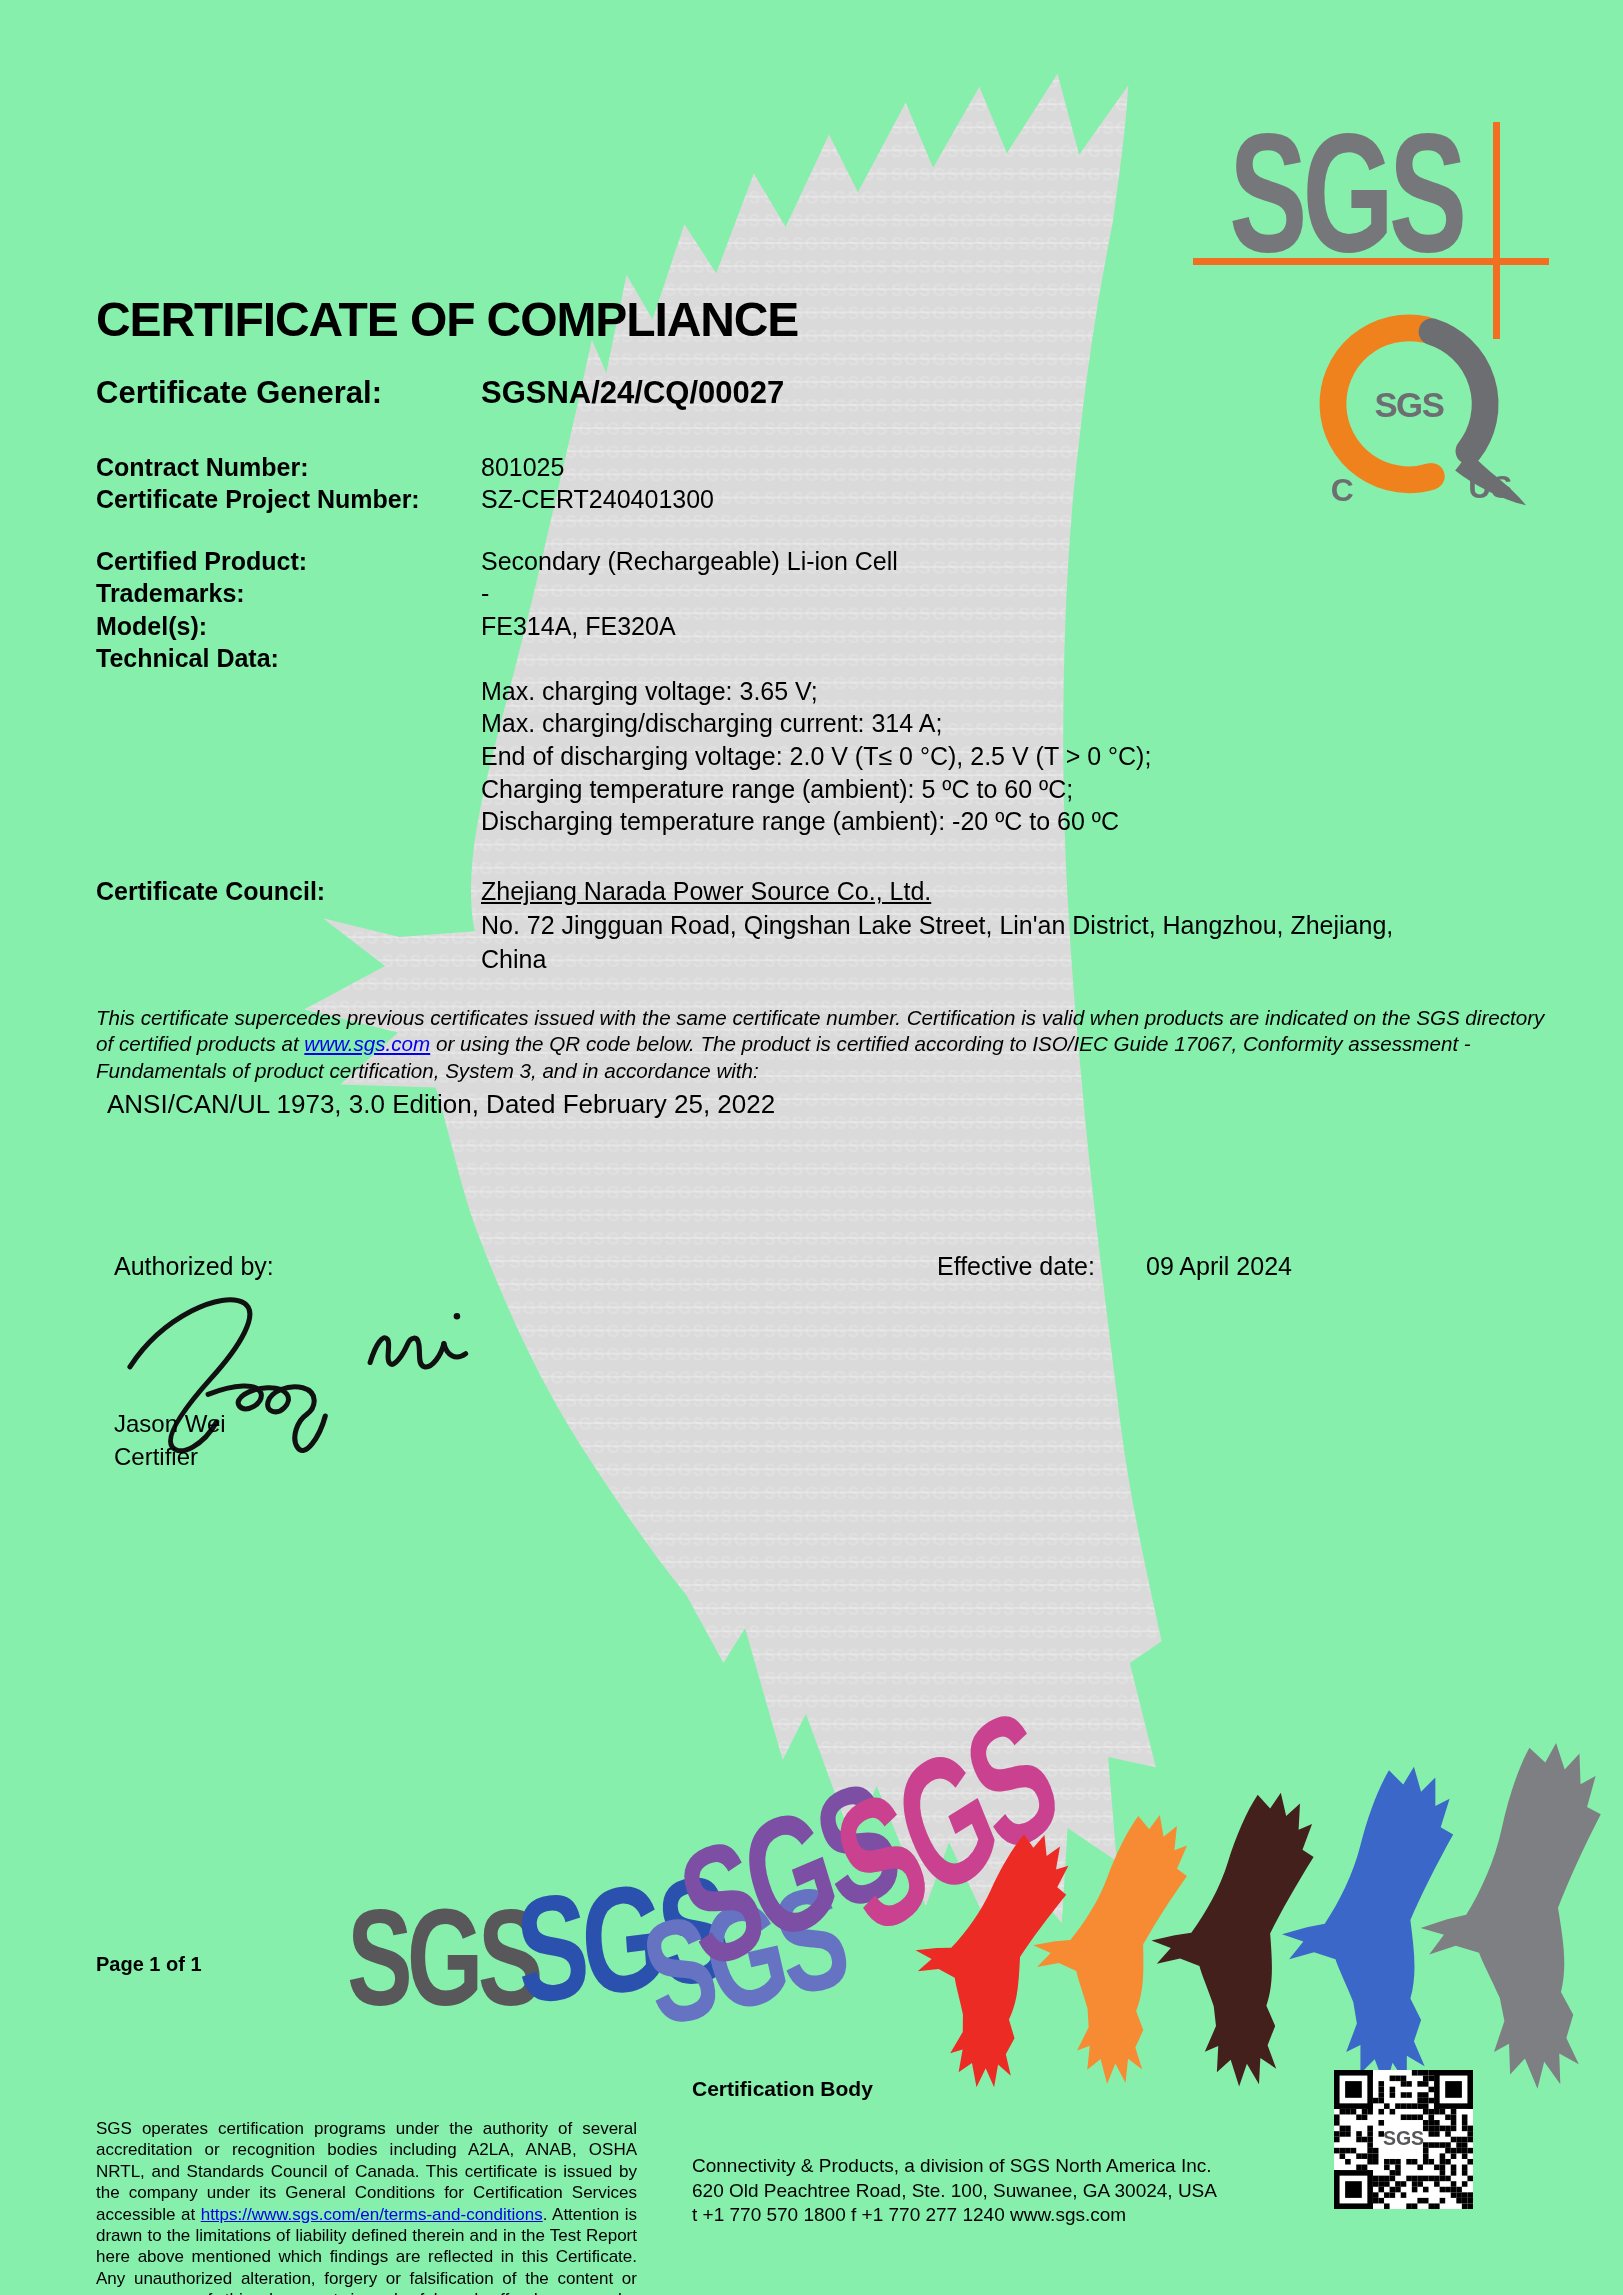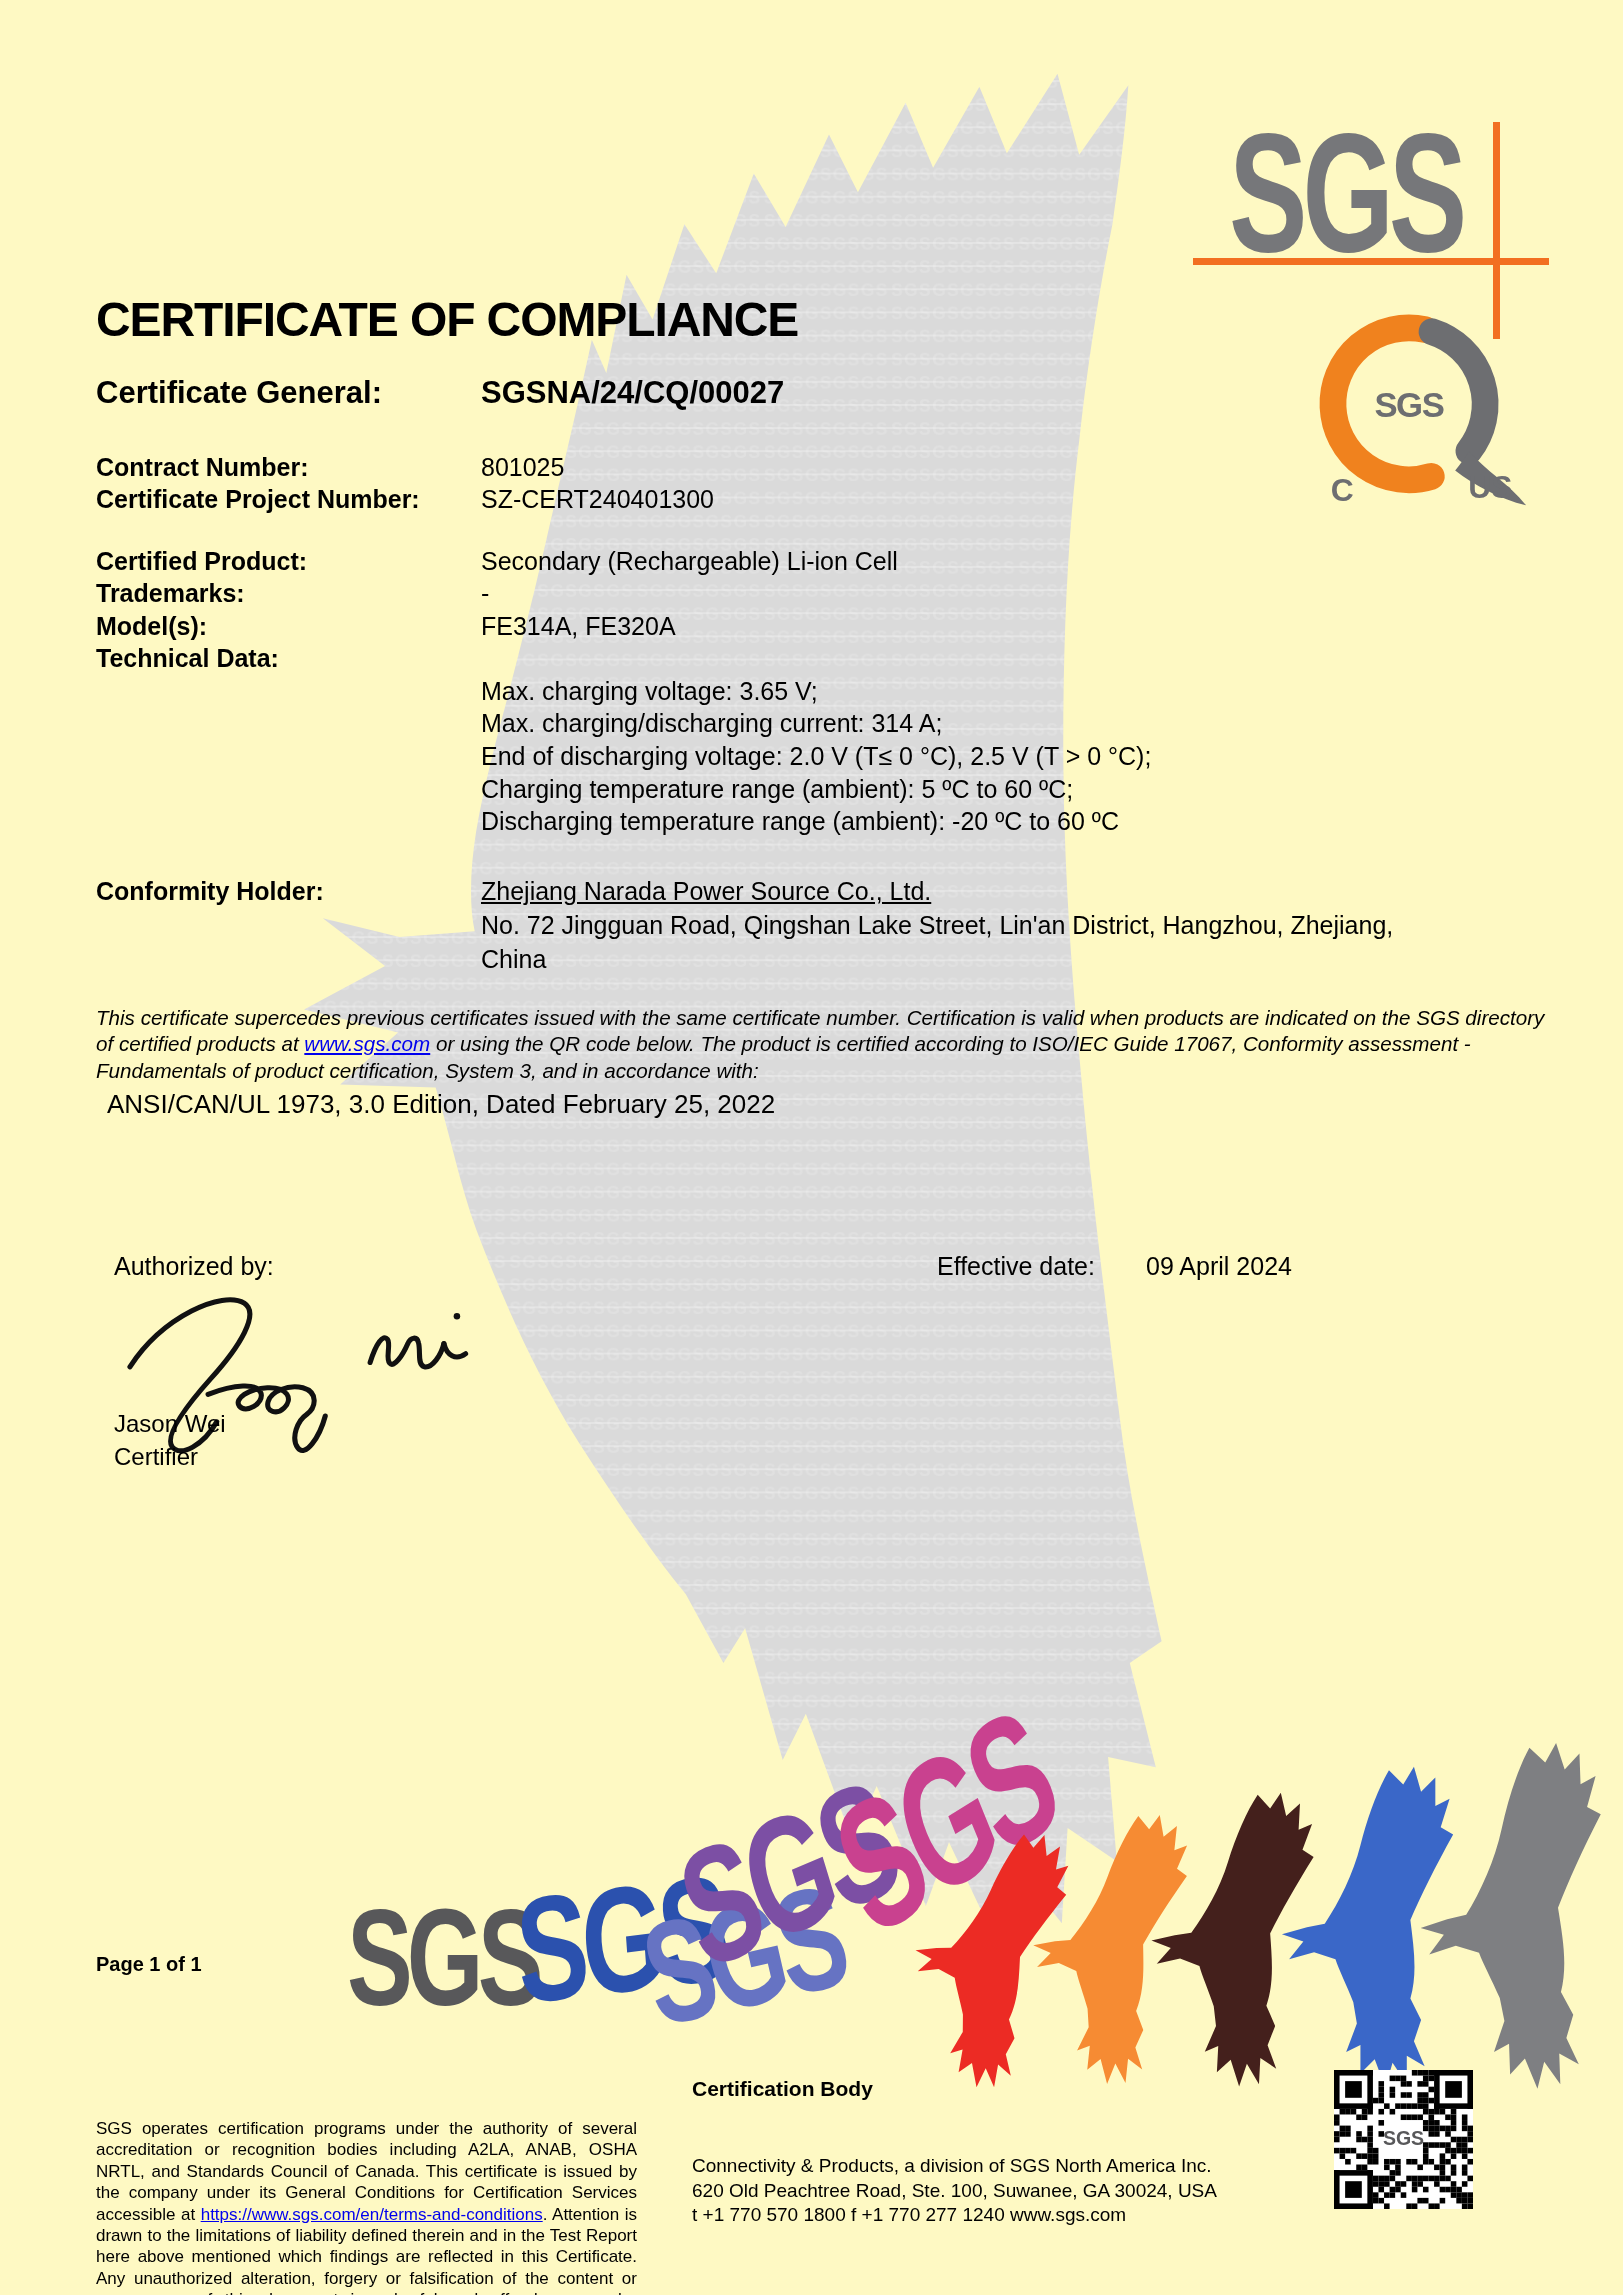--- a/index.html
+++ b/index.html
@@ -1,17 +1,17 @@
 <!DOCTYPE html>
 <html style="font-size:11.6px"><head>
 <meta charset="utf-8">
 <style>
   html,body{margin:0;padding:0;background:#f0f0f0;}
   .page{
-    position:relative; width:1624px; height:2295px; background:#fef9c3;
+    position:relative; width:1624px; height:2295px; background:#86efac;
     font-family:"Liberation Sans", sans-serif; color:#000; overflow:hidden;
   }
   .abs{position:absolute;}
   
   #watermark{position:absolute; left:0; top:0; z-index:0;}
   
   .content{position:absolute; left:0; top:0; width:100%; height:100%; z-index:2;}
   .doc-title{left:96px; top:292px; font-size:48px; font-weight:bold; letter-spacing:-1.1px; white-space:nowrap;}
   .row-lab{font-weight:bold; white-space:nowrap;}
   .row-val{white-space:nowrap;}
@@ -115,21 +115,21 @@
     <div class="abs lab-col fs-row row-lab" style="top:612px;">Model(s):</div>
     <div class="abs val-col fs-row row-val" style="top:612px;">FE314A, FE320A</div>
 
     <div class="abs lab-col fs-row row-lab" style="top:644px;">Technical Data:</div>
     <div class="abs val-col fs-row row-val" style="top:677px;">Max. charging voltage: 3.65 V;</div>
     <div class="abs val-col fs-row row-val" style="top:709px;">Max. charging/discharging current: 314 A;</div>
     <div class="abs val-col fs-row row-val" style="top:742px;">End of discharging voltage: 2.0 V (T≤ 0 °C), 2.5 V (T &gt; 0 °C);</div>
     <div class="abs val-col fs-row row-val" style="top:775px;">Charging temperature range (ambient): 5 ºC to 60 ºC;</div>
     <div class="abs val-col fs-row row-val" style="top:807px;">Discharging temperature range (ambient): -20 ºC to 60 ºC</div>
 
-    <div class="abs lab-col fs-row row-lab" style="top:877px;">Conformity Holder:</div>
+    <div class="abs lab-col fs-row row-lab" style="top:877px;">Certificate Council:</div>
     <div class="abs val-col fs-row row-val" style="top:877px;text-decoration:underline;">Zhejiang Narada Power Source Co., Ltd.</div>
     <div class="abs val-col fs-row row-val" style="top:911px;">No. 72 Jingguan Road, Qingshan Lake Street, Lin'an District, Hangzhou, Zhejiang,</div>
     <div class="abs val-col fs-row row-val" style="top:945px;">China</div>
 
     <div class="abs italic-par"><span>This certificate supercedes previous certificates issued with the same certificate number. Certification is valid when products are indicated on the SGS directory of certified products at </span><span class="link">www.sgs.com</span><span> or using the QR code below. The product is certified according to ISO/IEC Guide 17067, Conformity assessment - Fundamentals of product certification, System 3, and in accordance with:</span></div>
 
     <div class="abs ansi">ANSI/CAN/UL 1973, 3.0 Edition, Dated February 25, 2022</div>
 
     <div class="abs auth-label">Authorized by:</div>
     <div class="abs eff-label">Effective date:</div>

